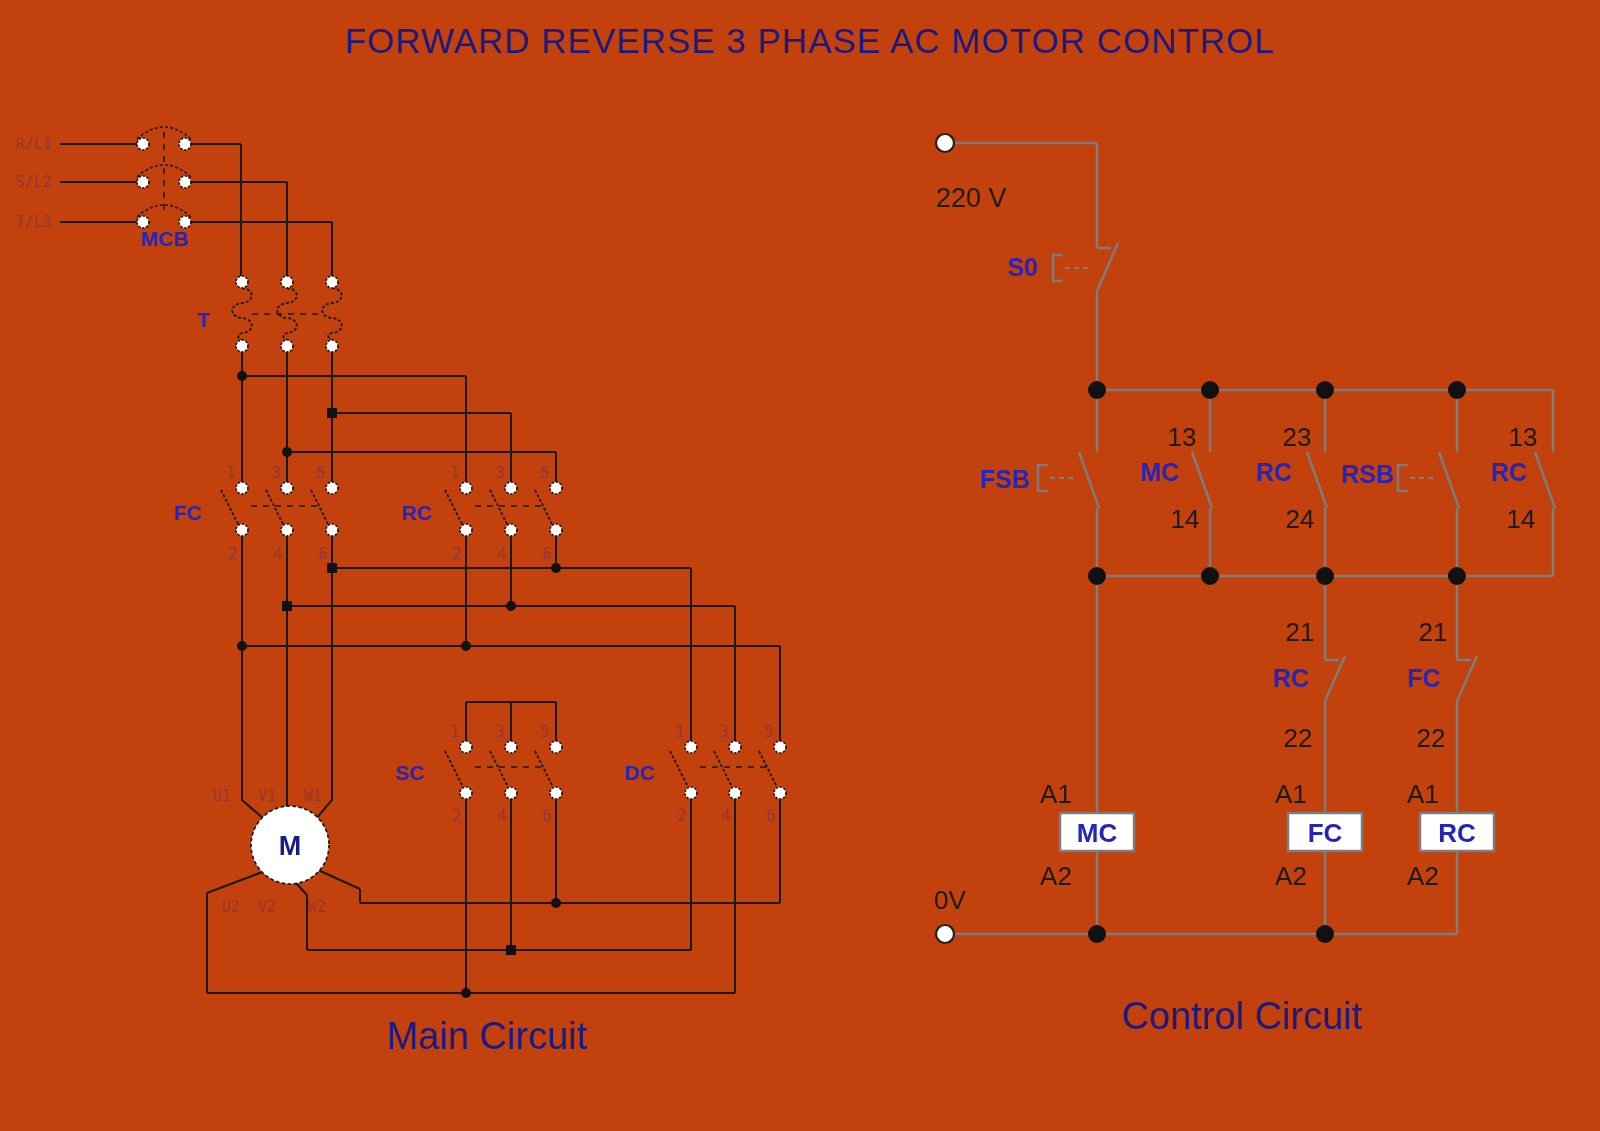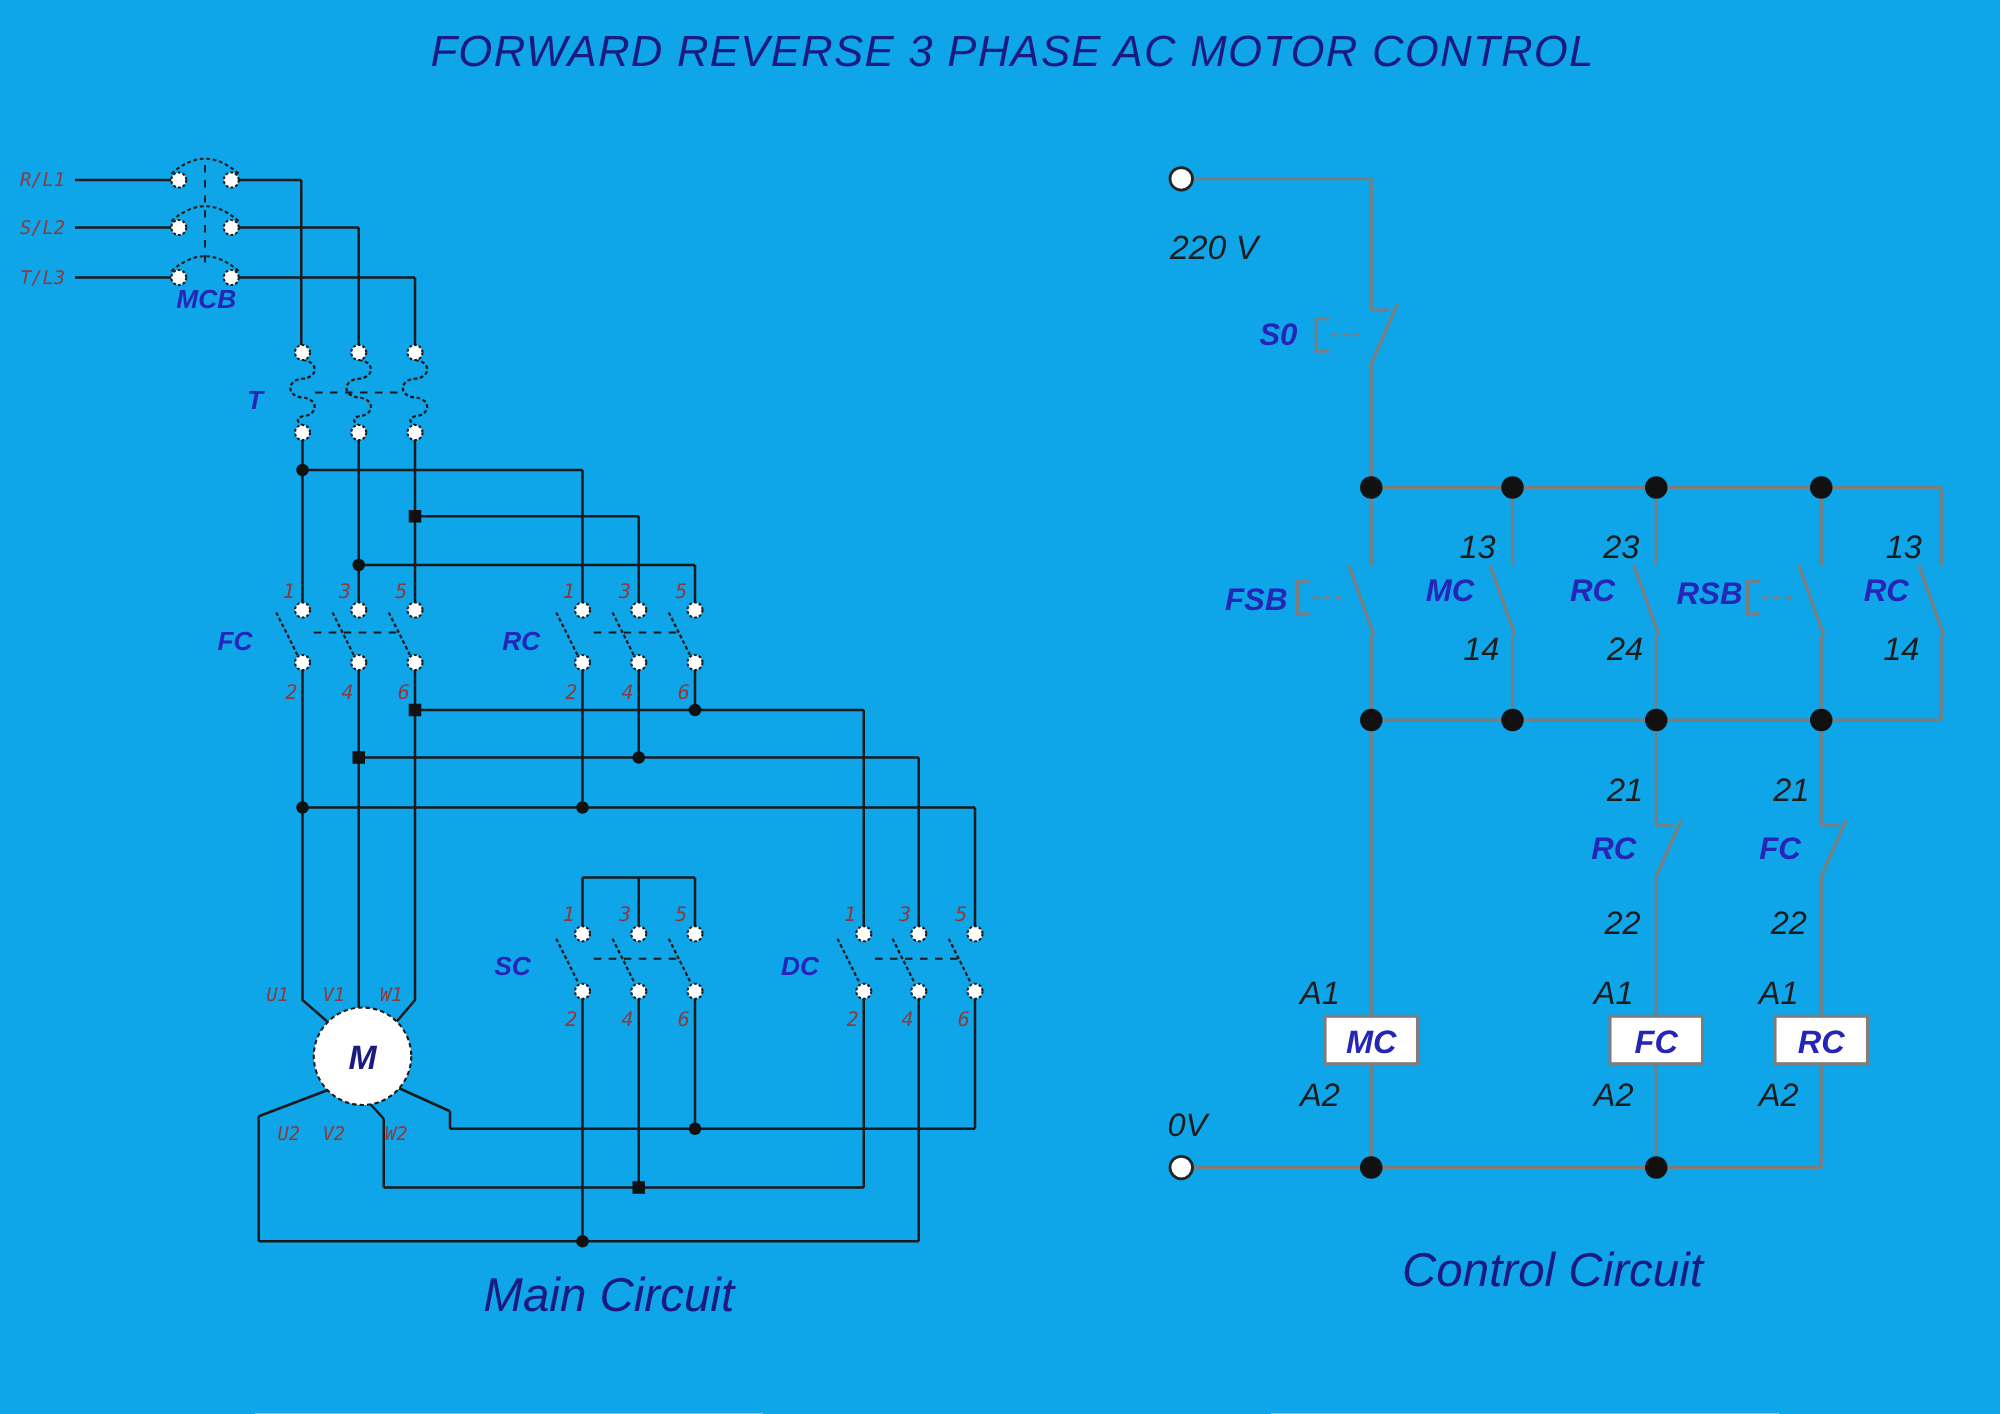--- a/index.html
+++ b/index.html
@@ -1,16 +1,16 @@
 <!DOCTYPE html>
 <html><head>
 <meta charset="utf-8">
 <style>
   html,body{margin:0;padding:0;background:#ffffff;}
-  .stage{position:relative;width:1600px;height:1131px;background:#0ea5e9;overflow:hidden;font-style:italic;}
+  .stage{position:relative;width:1600px;height:1131px;background:#c2410c;overflow:hidden;}
   svg{display:block;}
   text{font-family:"Liberation Sans",sans-serif;}
   
   .w{stroke:#1a1a1a;stroke-width:2;fill:none;}
   .cw{stroke:#7d7d7d;stroke-width:2.5;fill:none;}
   .blade{stroke:#1a1a1a;stroke-width:1.8;fill:none;stroke-dasharray:3,2;}
   .cblade{stroke:#7d7d7d;stroke-width:2.5;fill:none;}
   .arc{stroke:#1a1a1a;stroke-width:1.6;fill:none;stroke-dasharray:3,2.2;}
   .mlink{stroke:#1a1a1a;stroke-width:1.5;stroke-dasharray:6,6;fill:none;}
   .clink{stroke:#7d7d7d;stroke-width:2;stroke-dasharray:5,4;fill:none;}

